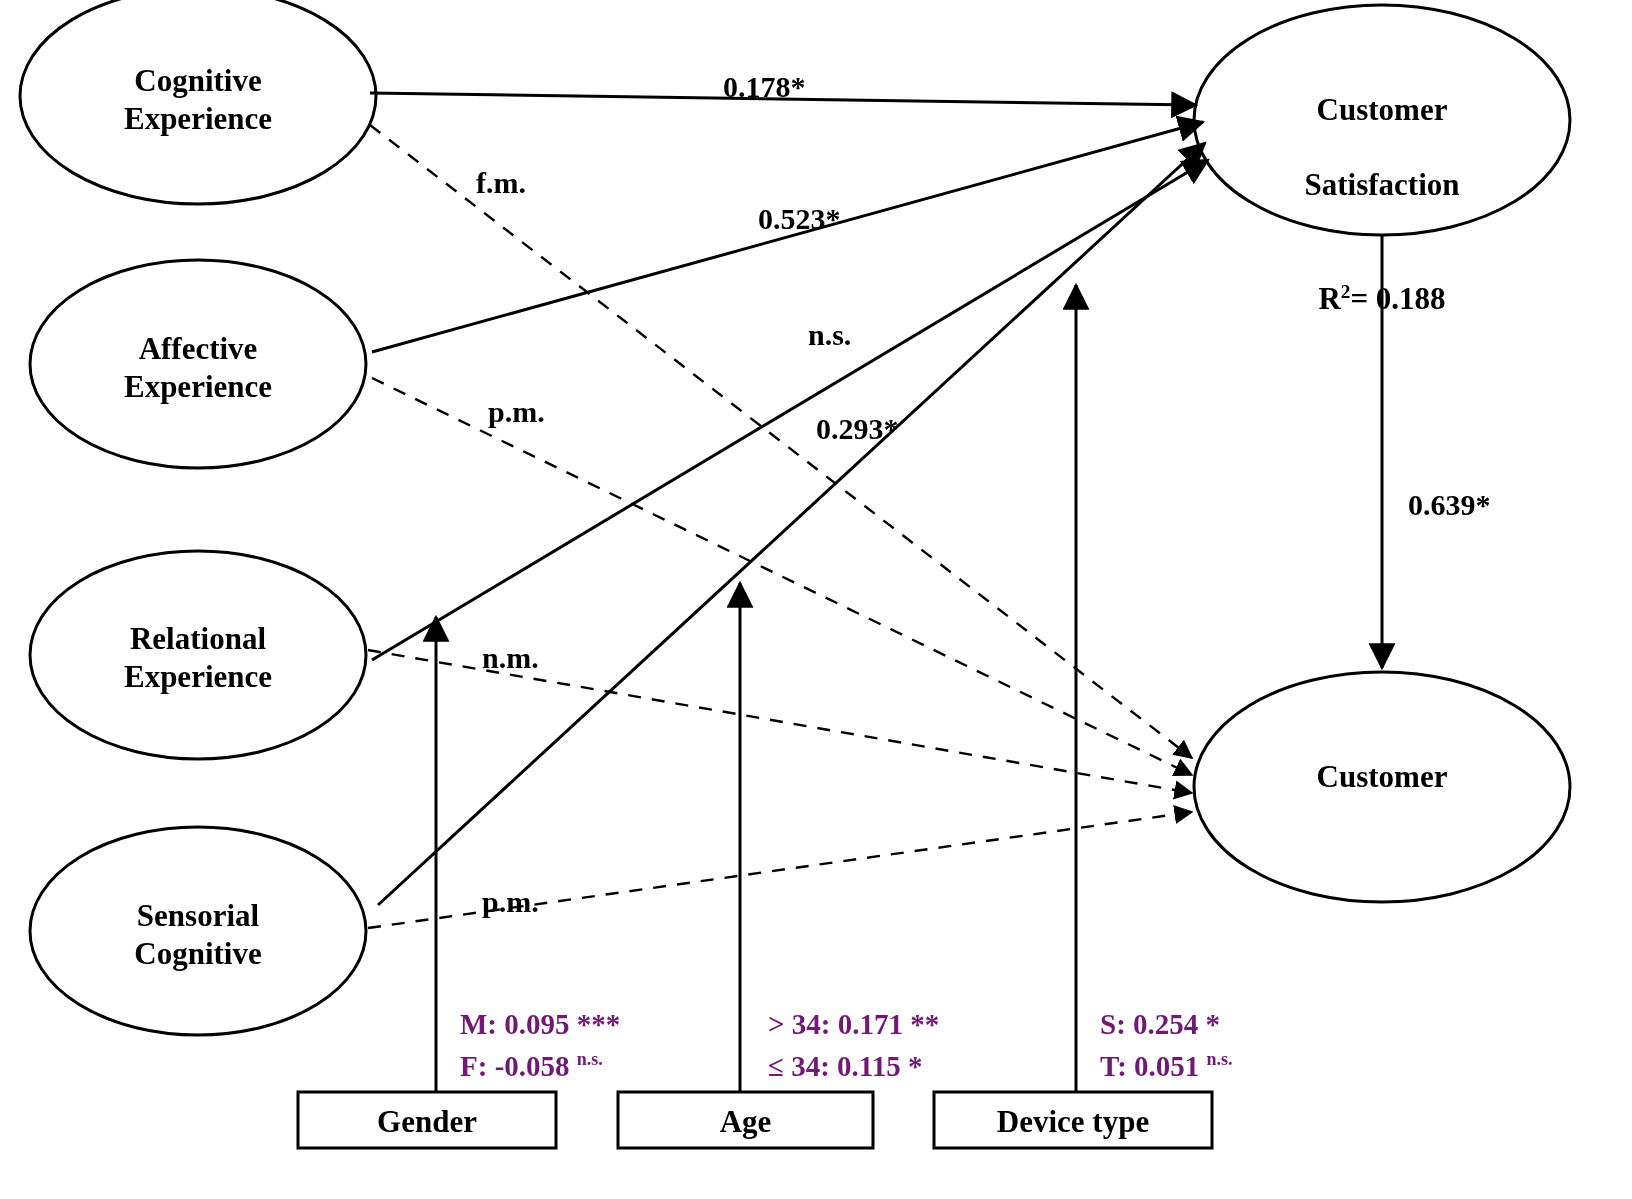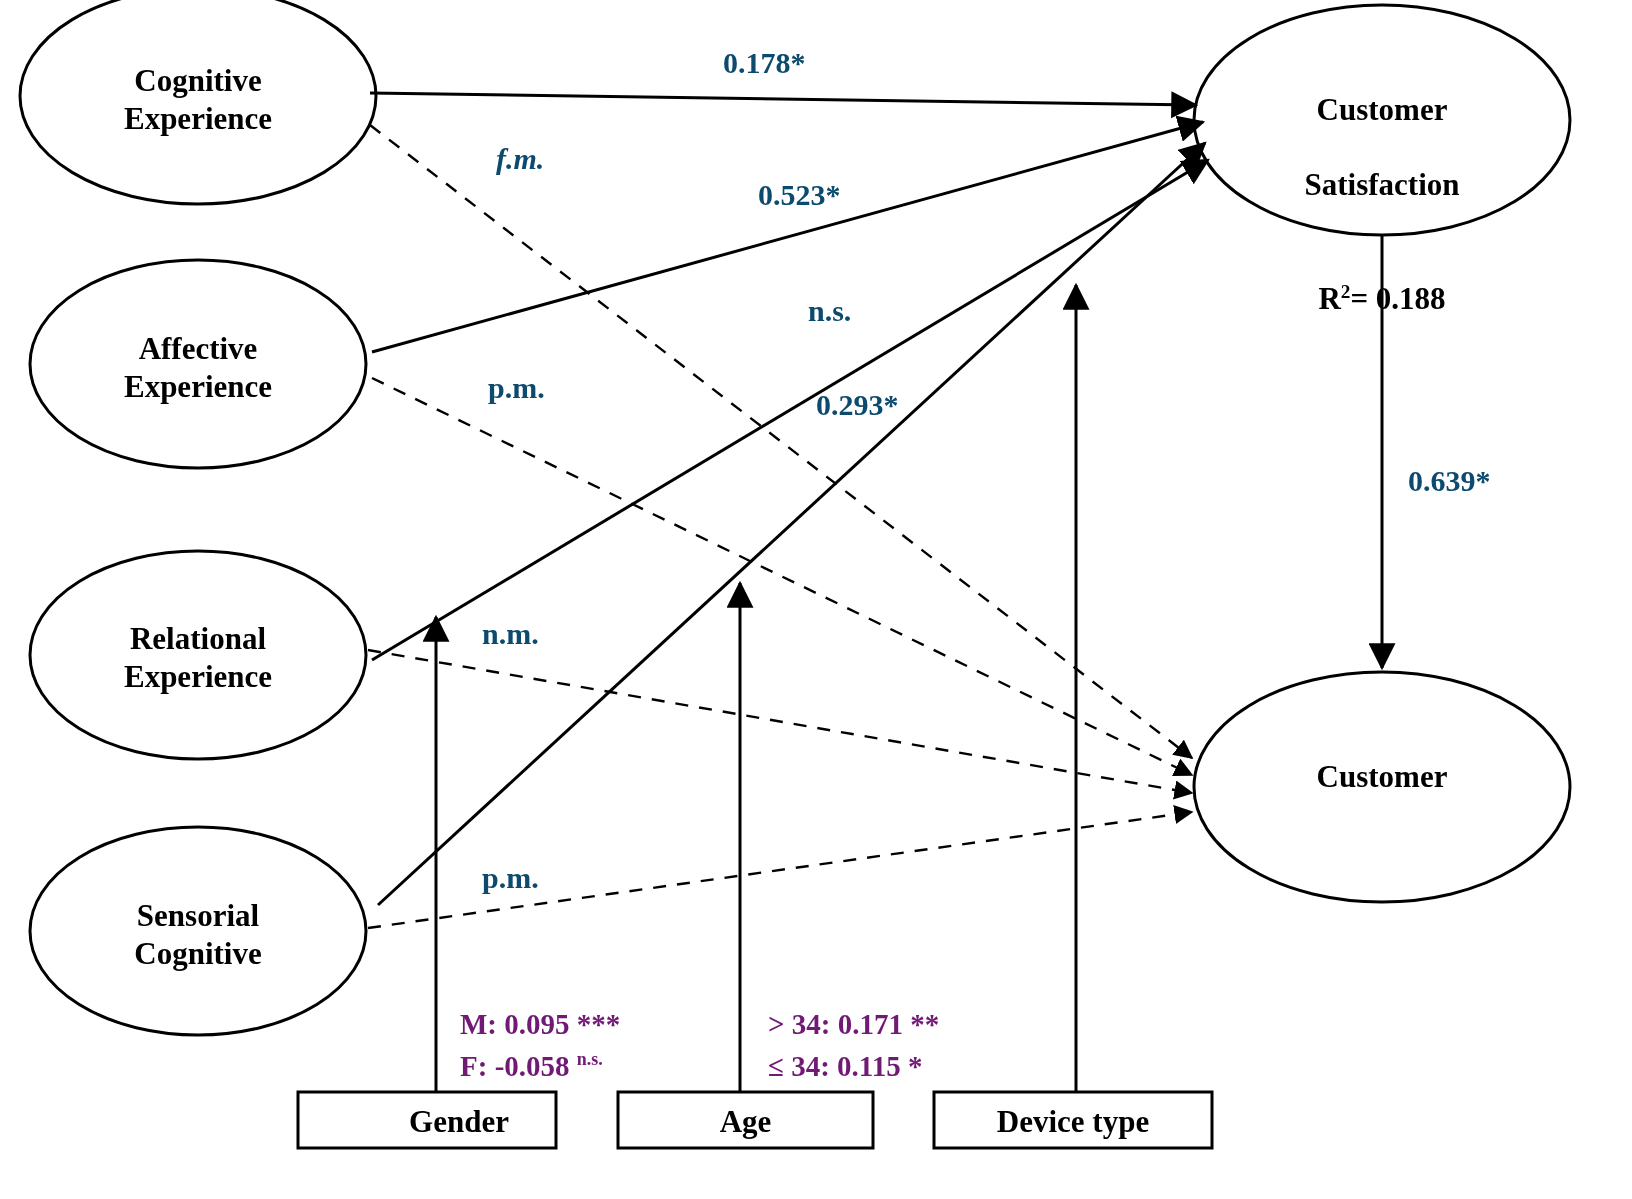--- a/index.html
+++ b/index.html
@@ -37,23 +37,24 @@
   .ellipse-label {
     font-size: 31px;
   }
   .rect-label {
     font-size: 31px;
   }
   .edge-label {
     position: absolute;
     font-weight: bold;
     font-family: "Liberation Serif", serif;
-    color: #0c4a6e;
+    color: #000000;
     font-size: 30px;
     white-space: nowrap;
+    margin-top: 24px;
   }
   .mod-label {
     position: absolute;
     font-weight: bold;
     font-family: "Liberation Serif", serif;
     color: #701a75;
     font-size: 29px;
     white-space: nowrap;
     line-height: 1.45;
   }
@@ -130,29 +131,29 @@
     <div>Satisfaction</div>
     <div>
       <span>R</span><span class="sup">2</span><span>= 0.188</span>
     </div>
   </div>
 
   <div class="node-label ellipse-label" style="left:1222px; top:720px; width:320px;">
     <div>Customer</div>
   </div>
 
-  <div class="node-label rect-label" style="left:298px; top:1103px; width:258px;padding-left:32px;">Gender</div>
+  <div class="node-label rect-label" style="left:298px; top:1103px; width:258px;">Gender</div>
 
   <div class="node-label rect-label" style="left:618px; top:1103px; width:255px;">Age</div>
 
   <div class="node-label rect-label" style="left:934px; top:1103px; width:278px;">Device type</div>
 
   <div class="edge-label" style="left:723px; top:46px;">0.178*</div>
 
-  <div class="edge-label" style="left:496px; top:142px;font-style:italic;">f.m.</div>
+  <div class="edge-label" style="left:476px; top:142px;">f.m.</div>
 
   <div class="edge-label" style="left:758px; top:178px;">0.523*</div>
 
   <div class="edge-label" style="left:488px; top:371px;">p.m.</div>
 
   <div class="edge-label" style="left:808px; top:294px;">n.s.</div>
 
   <div class="edge-label" style="left:482px; top:617px;text-align:right;">n.m.</div>
 
   <div class="edge-label" style="left:816px; top:388px;">0.293*</div>
@@ -180,14 +181,26 @@
       <span>0.171</span>
       <span>**</span>
     </div>
     <div>
       <span>≤ 34:</span>
       <span>0.115</span>
       <span>*</span>
     </div>
   </div>
 
+  <div class="mod-label" style="left:1100px; top:1003px;">
+    <div>
+      <span>S:</span>
+      <span>0.254</span>
+      <span>*</span>
+    </div>
+    <div>
+      <span>T:</span>
+      <span>0.051</span>
+      <span class="sup">n.s.</span>
+    </div>
+  </div>
 
 </div>
 
 </body></html>

